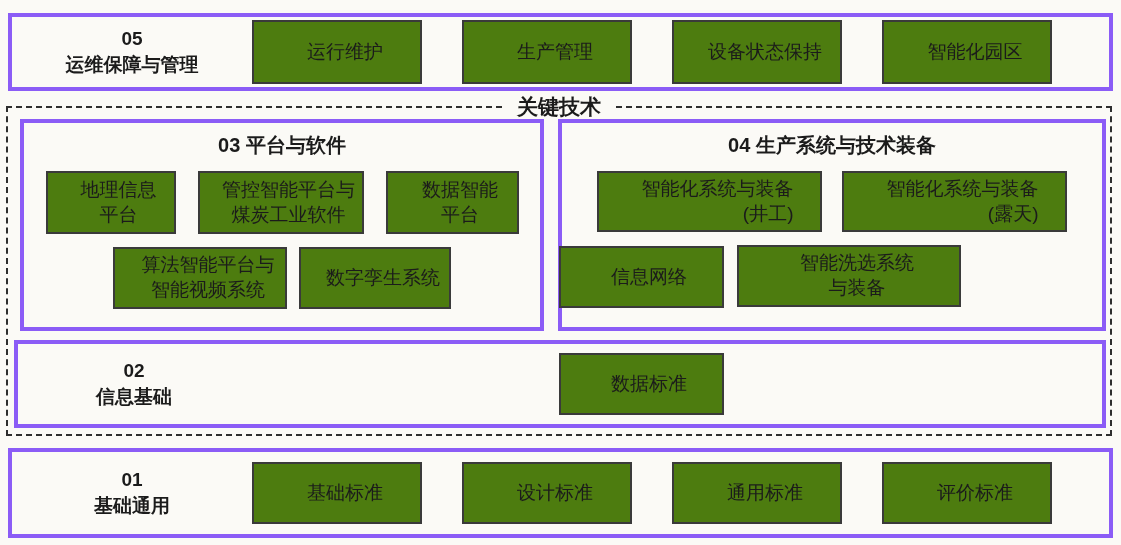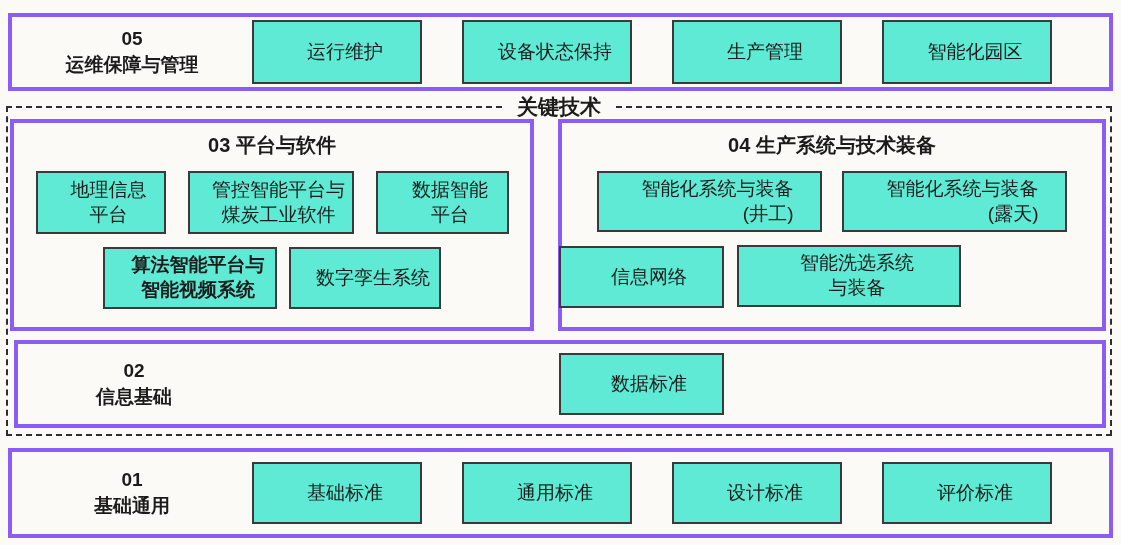--- a/index.html
+++ b/index.html
@@ -16,29 +16,29 @@
   .row-frame { display:flex; align-items:center; }
   .row-label {
     width:240px; text-align:center; font-weight:bold;
     font-size:19px; line-height:1.35; flex:0 0 auto;
   }
   .row-items {
     flex:1; display:flex; align-items:center;
     gap:40px; padding-right:55px;
   }
   .cell {
-    box-sizing:border-box; border:2px solid #3a3a3a; background:#5eead4;
+    box-sizing:border-box; border:2px solid #3a3a3a; background:#4d7c0f;
     display:flex; align-items:center; justify-content:center;
     text-align:center; font-size:19px; line-height:1.3;
     white-space:pre-line; flex:0 0 auto;padding-left:16px;
   }
   .h64 { height:64px; } .h63 { height:63px; } .h62 { height:62px; } .h61 { height:61px; }
   .w170 { width:170px; } .w165 { width:165px; }
   .w130 { width:130px; } .w166 { width:166px; } .w133 { width:133px; }
-  .w174 { width:174px;font-weight:bold; } .w152 { width:152px; }
+  .w174 { width:174px; } .w152 { width:152px; }
   .w225 { width:225px;text-align:right; } .w224 { width:224px;margin-left:34px; }
   .keytech {
     position:absolute; left:6px; top:106px; width:1106px; height:330px;
     box-sizing:border-box; border:2px dashed #2e2e2e; background:#fbfaf6;
   }
   .keytech-label {
     position:absolute; top:-15px; left:50%; transform:translateX(-50%);
     background:#fbfaf6; padding:0 14px;
     font-weight:bold; font-size:21px; line-height:28px; white-space:nowrap;
   }
@@ -55,30 +55,30 @@
 
 <div class="canvas">
 
   <div class="frame row-frame" style="left:8px; top:13px; width:1105px; height:78px;">
     <div class="row-label">
       <div>05</div>
       <div>运维保障与管理</div>
     </div>
     <div class="row-items">
       <div class="cell w170 h64">运行维护</div>
+      <div class="cell w170 h64">生产管理</div>
       <div class="cell w170 h64">设备状态保持</div>
-      <div class="cell w170 h64">生产管理</div>
       <div class="cell w170 h64">智能化园区</div>
     </div>
   </div>
 
   <div class="keytech">
     <div class="keytech-label">关键技术</div>
 
-    <div class="frame sec" style="left:2px; top:11px; width:524px; height:212px;">
+    <div class="frame sec" style="left:12px; top:11px; width:524px; height:212px;">
       <div class="sec-title">03 平台与软件</div>
       <div class="sec-row g22">
         <div class="cell w130 h63">地理信息
 平台</div>
         <div class="cell w166 h63">管控智能平台与
 煤炭工业软件</div>
         <div class="cell w133 h63">数据智能
 平台</div>
       </div>
       <div class="sec-row g12">
@@ -115,19 +115,19 @@
     </div>
   </div>
 
   <div class="frame row-frame" style="left:8px; top:448px; width:1105px; height:90px;">
     <div class="row-label">
       <div>01</div>
       <div>基础通用</div>
     </div>
     <div class="row-items">
       <div class="cell w170 h62">基础标准</div>
+      <div class="cell w170 h62">设计标准</div>
       <div class="cell w170 h62">通用标准</div>
-      <div class="cell w170 h62">设计标准</div>
       <div class="cell w170 h62">评价标准</div>
     </div>
   </div>
 
 </div>
 
 </body></html>

